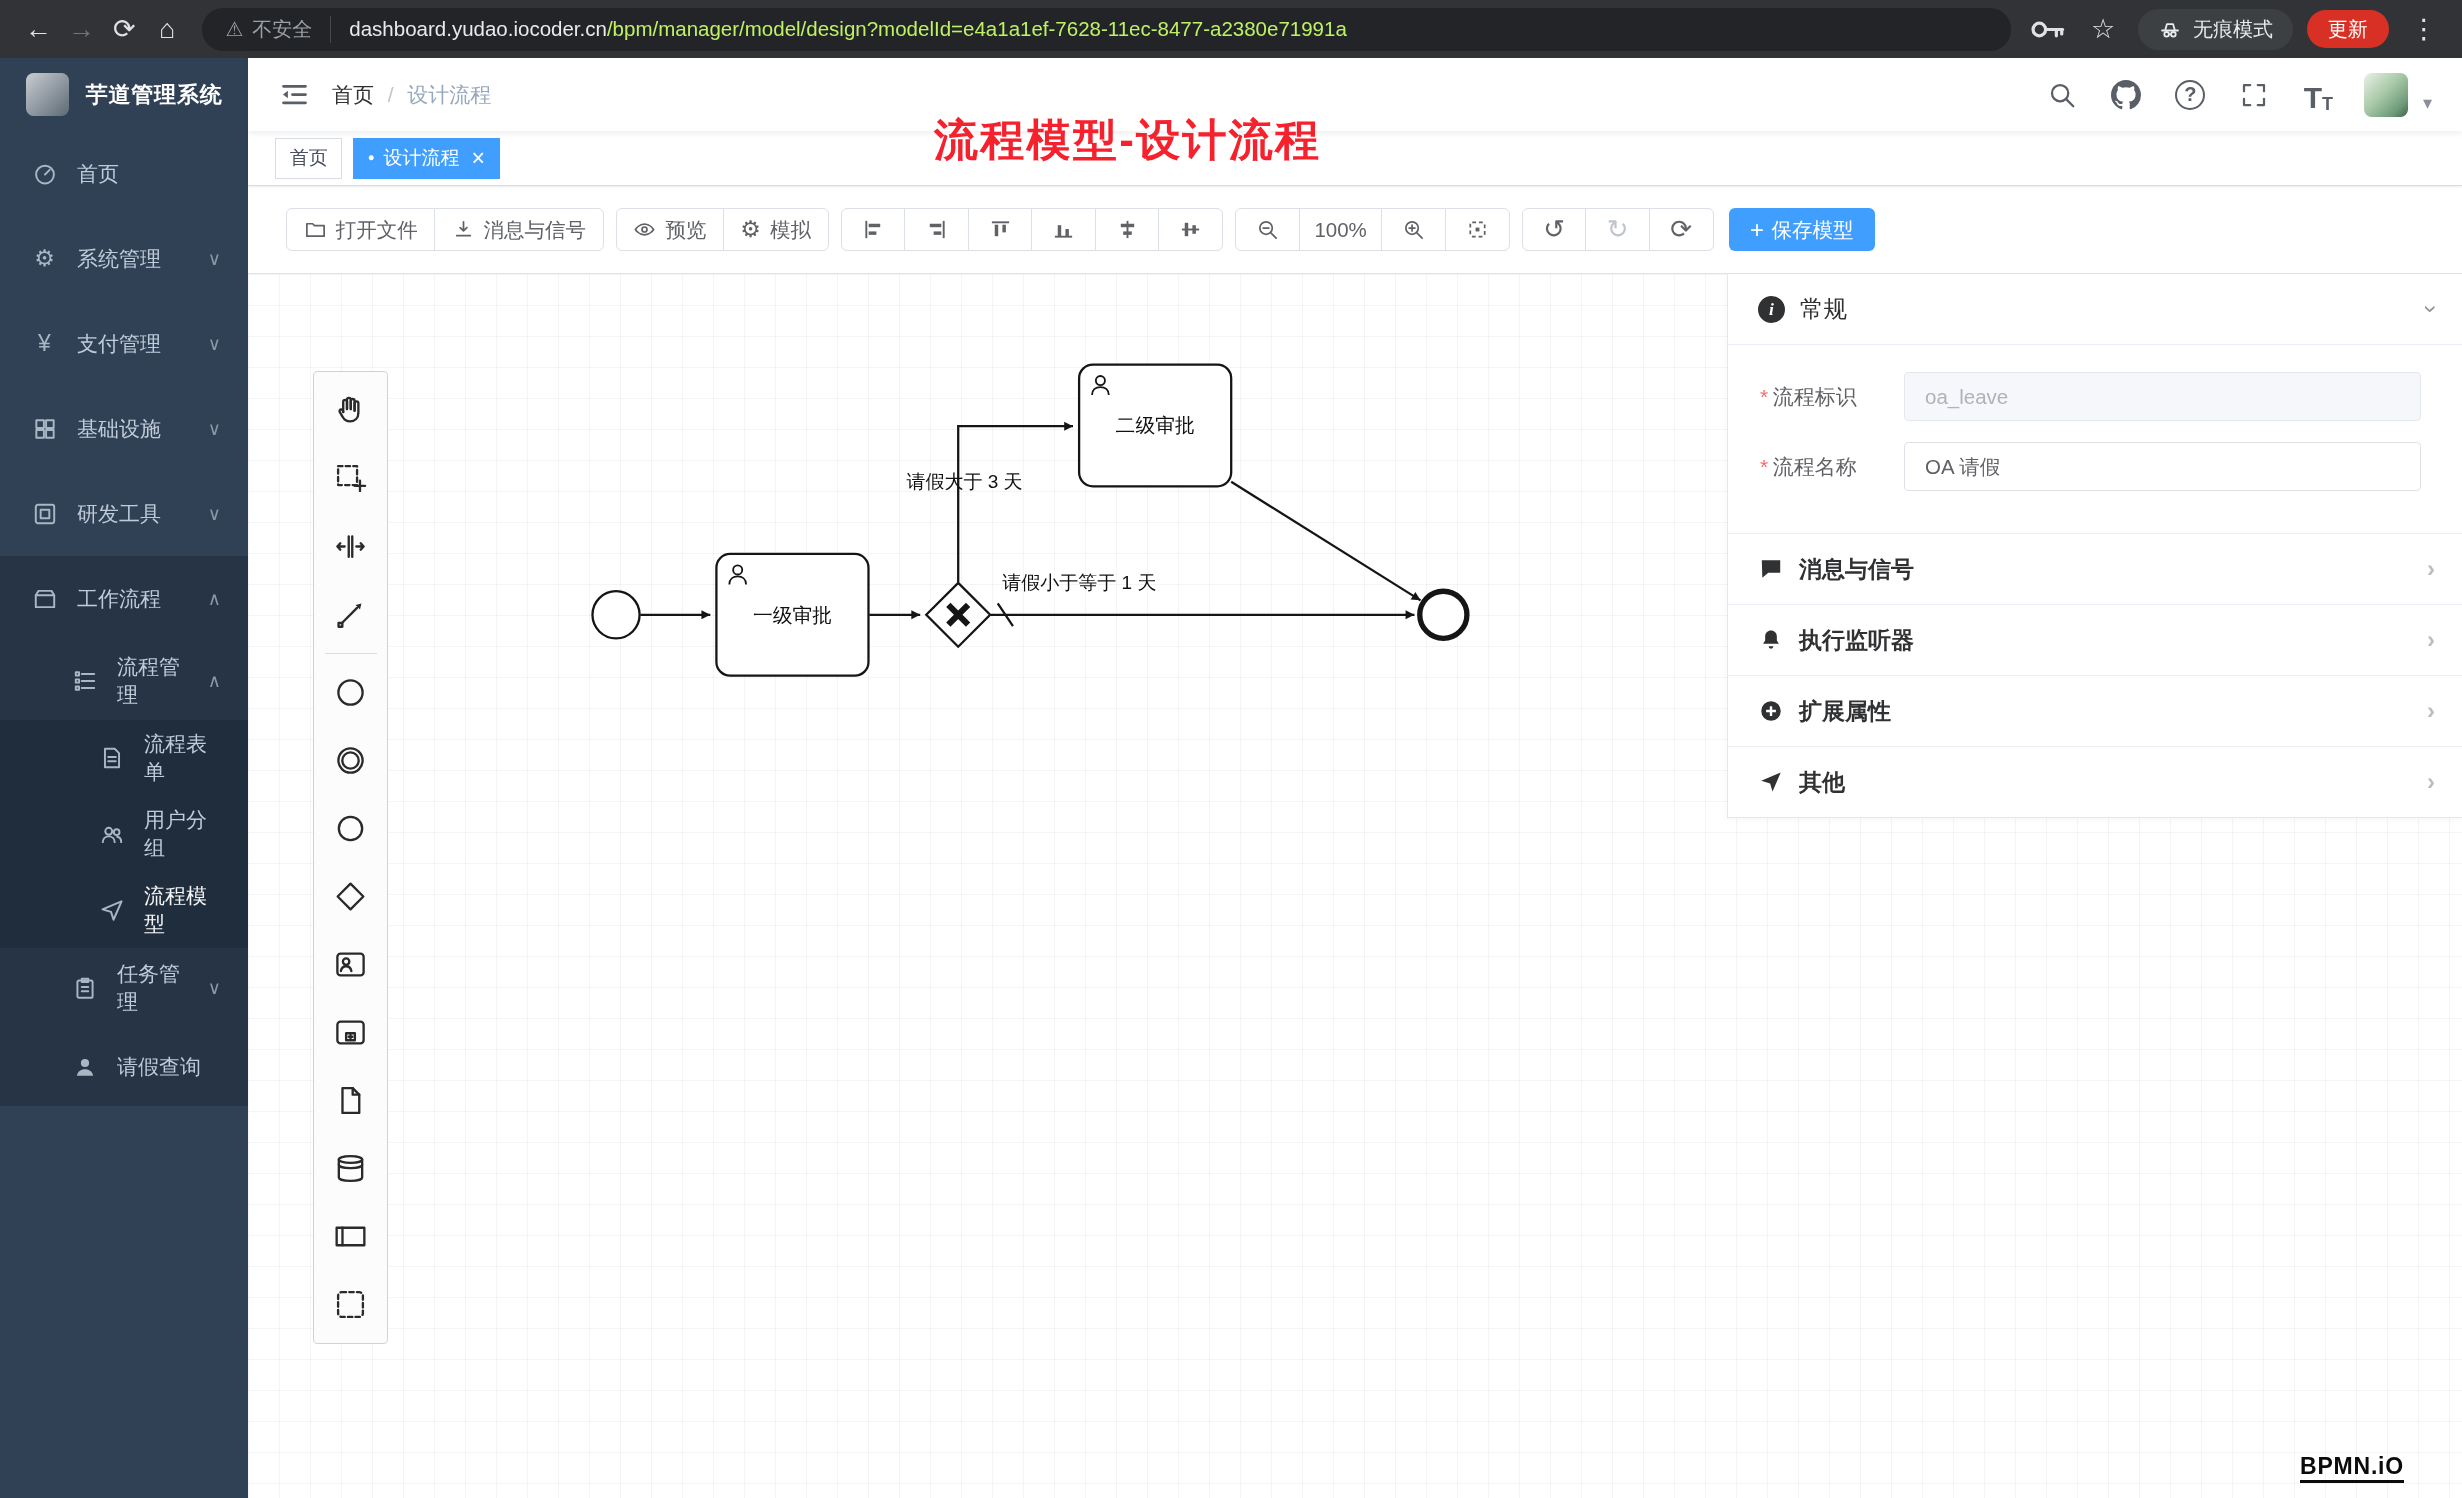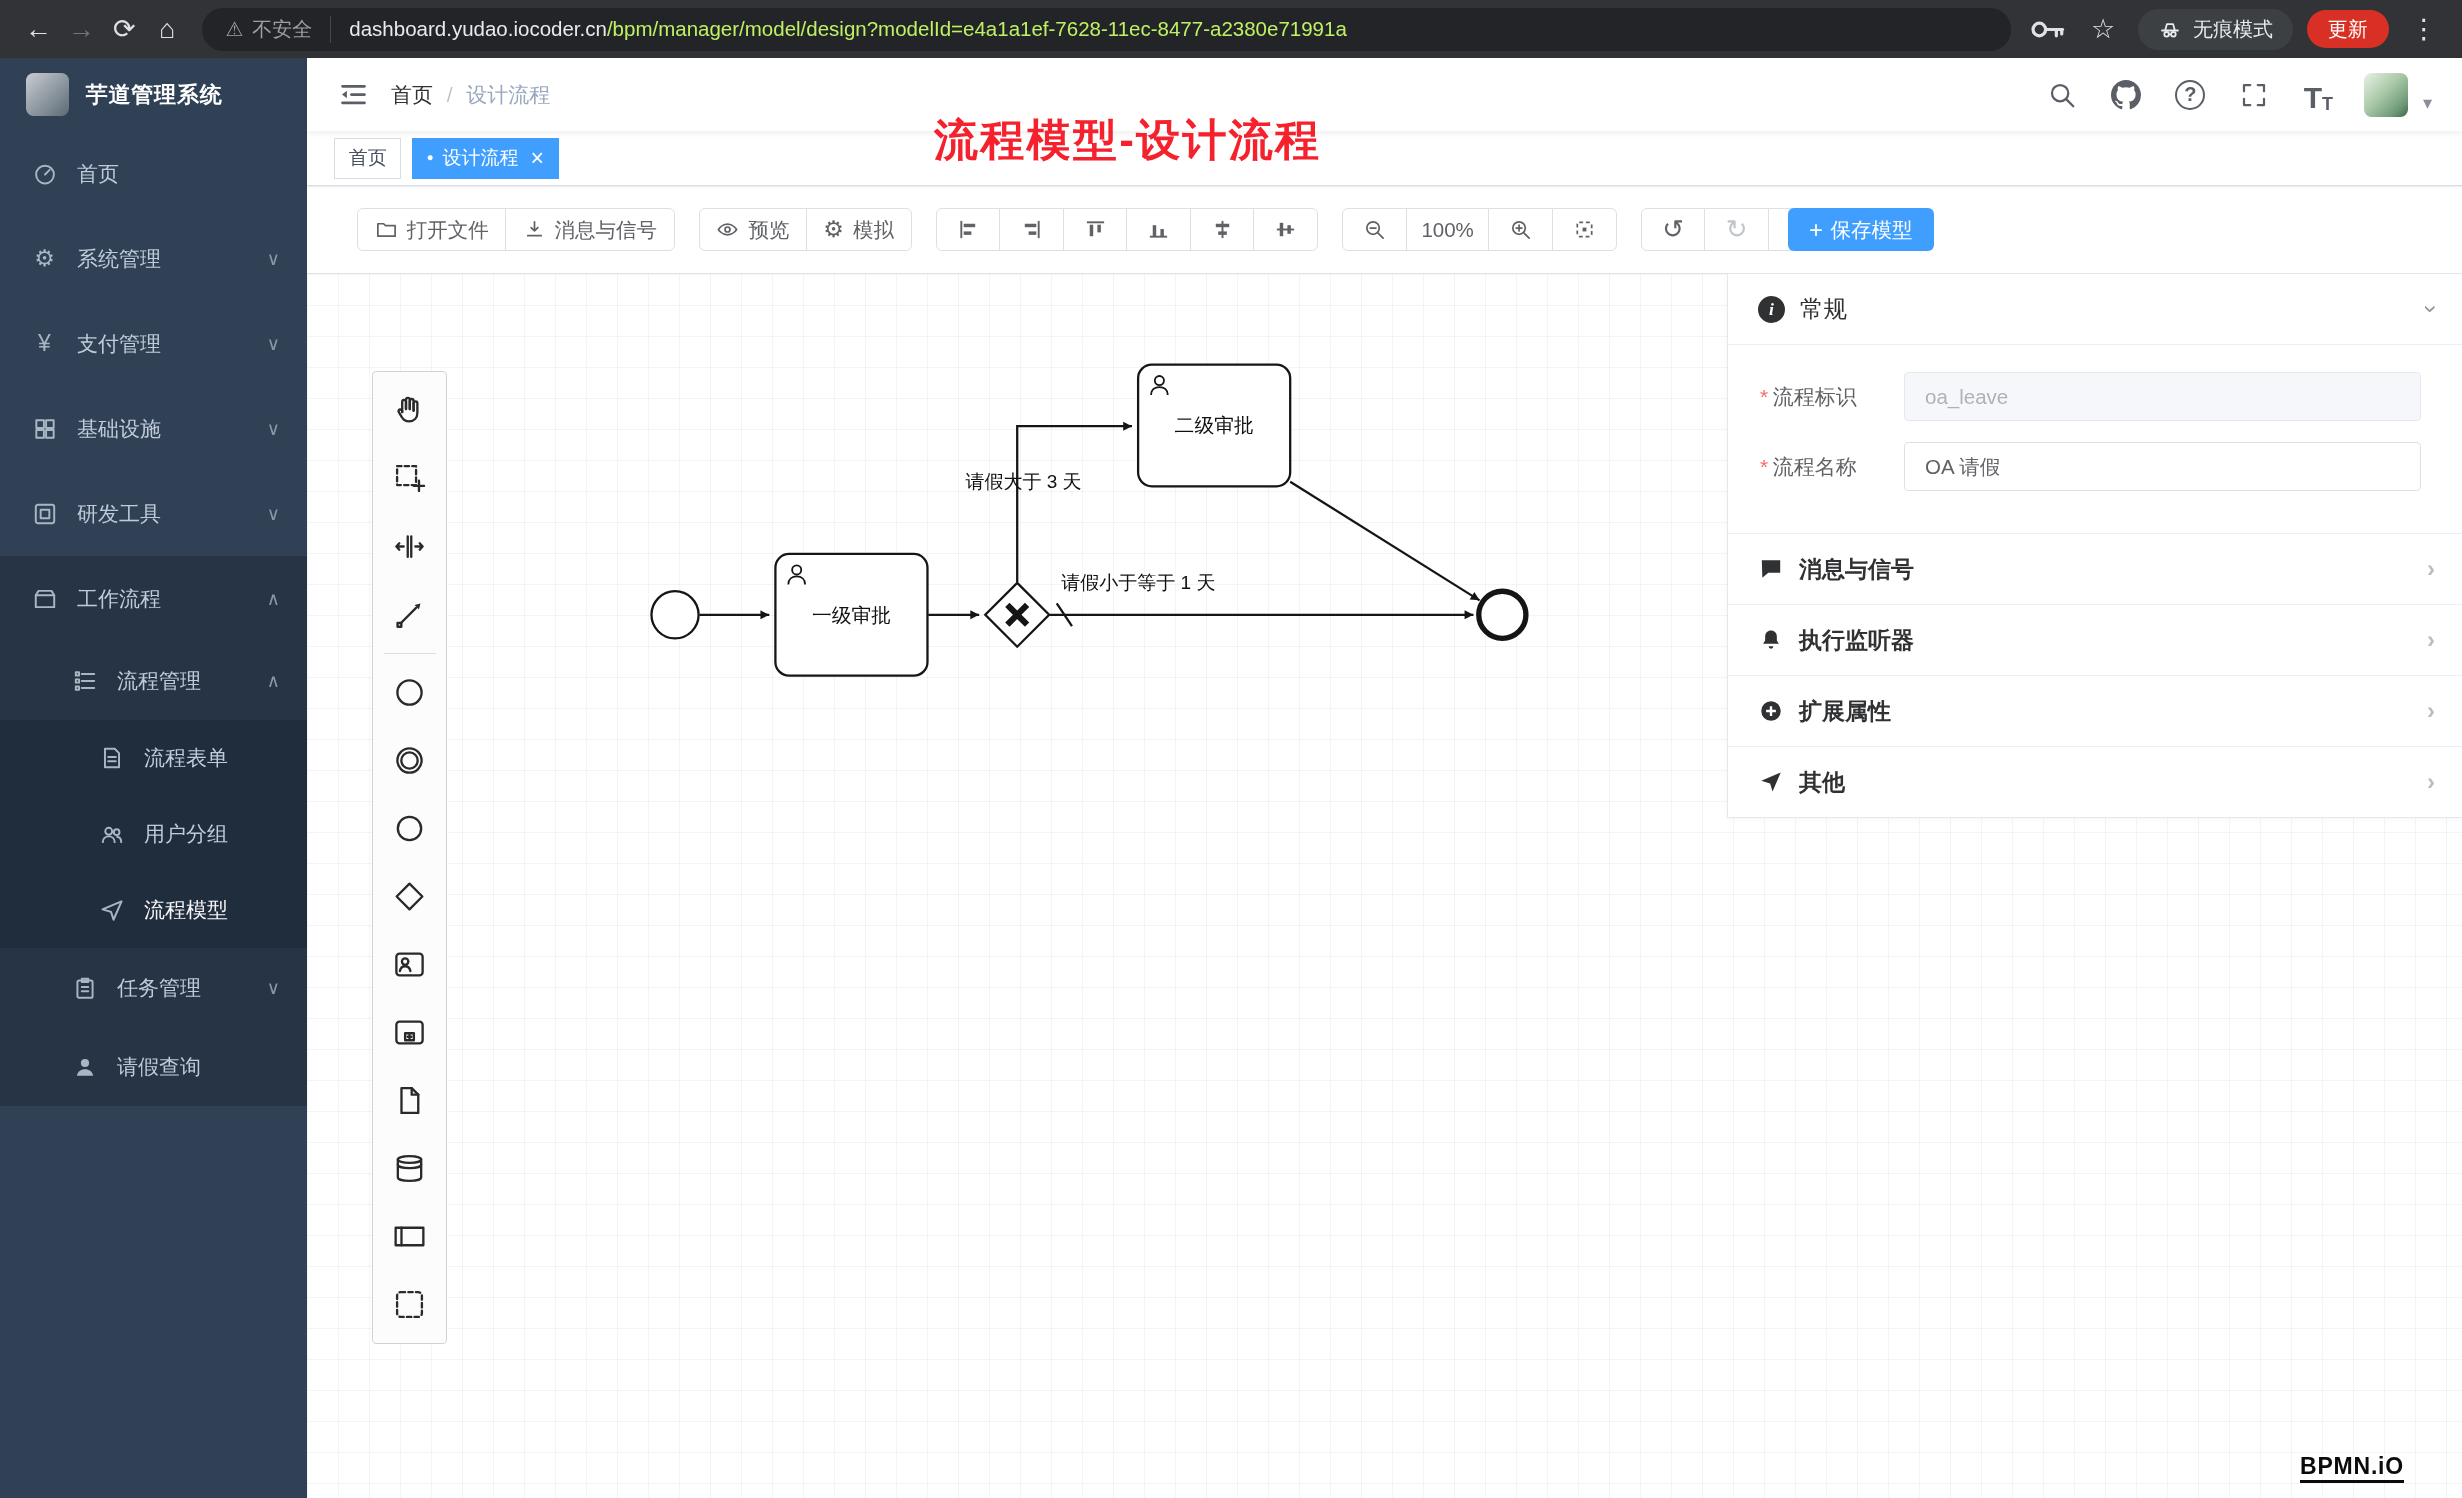--- a/index.html
+++ b/index.html
@@ -21,21 +21,21 @@
   .brright{display:flex;align-items:center;gap:13.7px;flex-shrink:0}
   .incog{height:41px;background:#3c4043;border-radius:20.5px;display:flex;align-items:center;gap:10.6px;
     padding:0 20px;font-size:20px;color:#e8eaed}
   .update{height:38px;background:#d93025;border-radius:19px;color:#fff;font-size:20px;padding:0 21px;
     display:flex;align-items:center;cursor:pointer}
 
   
   .app{position:absolute;top:58px;left:0;right:0;bottom:0;display:flex}
 
   
-  .sidebar{width:307px;background:#304156;flex-shrink:0;color:#bfcbd9;overflow:hidden}
+  .sidebar{width:248px;background:#304156;flex-shrink:0;color:#bfcbd9;overflow:hidden}
   .logo{height:73px;display:flex;align-items:center;gap:16.7px;padding-left:26px}
   .logo-img{width:43px;height:43px;border-radius:7.6px;background:linear-gradient(135deg,#c9cdd2,#8d979f 55%,#5d6a74)}
   .logo-title{color:#fff;font-size:22px;font-weight:bold;letter-spacing:0.8px}
   .mitem{height:85px;display:flex;align-items:center;padding:0 27px 0 30px;font-size:21px;gap:18px;cursor:pointer}
   .mitem .mi{width:29px;display:flex;justify-content:center;font-size:23px;color:#a9b6c3;flex-shrink:0}
   .mitem .mi svg{width:26px;height:26px}
   .chev{margin-left:auto;font-size:18px;color:#8a97a5}
   .wf-block{background:#263445}
   .l1{height:79px;padding-left:70px}
   .sub2{background:#1f2d3d}
@@ -71,21 +71,21 @@
   .tag.active{background:#409eff;border-color:#409eff;color:#fff}
   .tag .dot{font-size:11.4px;line-height:1}
   .tag .close{font-size:23px;line-height:1;margin-left:3px}
 
   .toolbar{height:87px;background:#fff;display:flex;align-items:center;padding-left:38px;gap:12px;
     position:relative;z-index:4}
   .bgroup{display:inline-flex}
   .tbtn{height:43px;display:inline-flex;align-items:center;justify-content:center;gap:9px;padding:0 16.7px;
     border:1.5px solid #dcdfe6;background:#fff;color:#606266;font-size:20.5px;margin-left:-1.5px;cursor:pointer;white-space:nowrap}
   .tbtn svg{width:23px;height:23px}
-  .bgroup .tbtn:first-child{margin-left:12px;border-radius:6px 0 0 6px}
+  .bgroup .tbtn:first-child{margin-left:0;border-radius:6px 0 0 6px}
   .bgroup .tbtn:last-child{border-radius:0 6px 6px 0}
   .bgroup .tbtn:first-child:last-child{border-radius:6px}
   .tbtn.iconb{width:65px;padding:0}
   .tbtn.zoomtext{width:84px;padding:10px}
   .tbtn.glyph{font-size:26px}
   .tbtn.dimb{color:#c0c4cc}
   .savebtn{position:absolute;left:1481px;height:43px;background:#409eff;border:none;color:#fff;font-size:20.5px;
     border-radius:6px;padding:0 21px;display:inline-flex;align-items:center;gap:7.6px;cursor:pointer}
   .savebtn .pl{font-size:24px;line-height:1}
 

